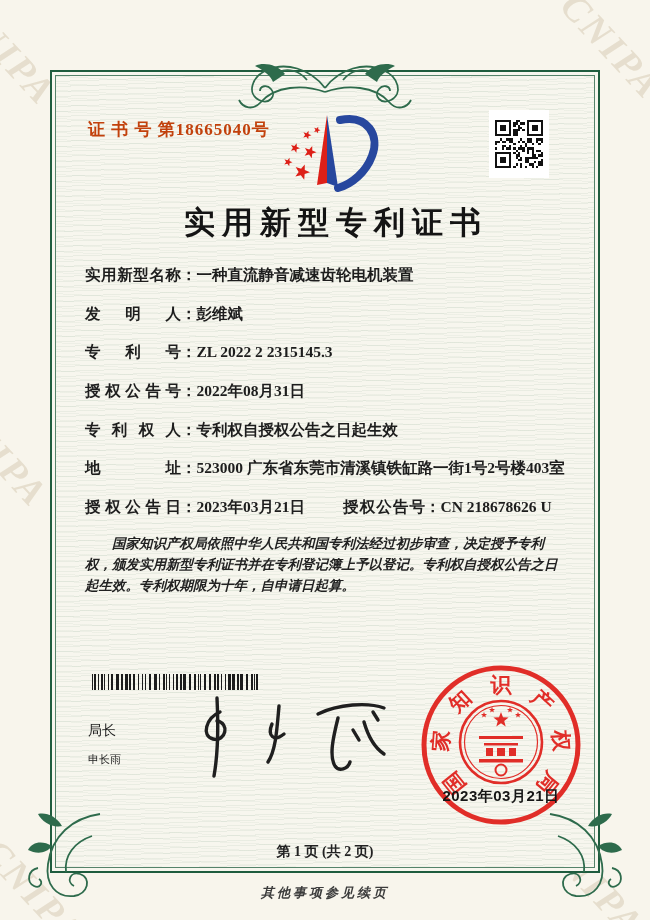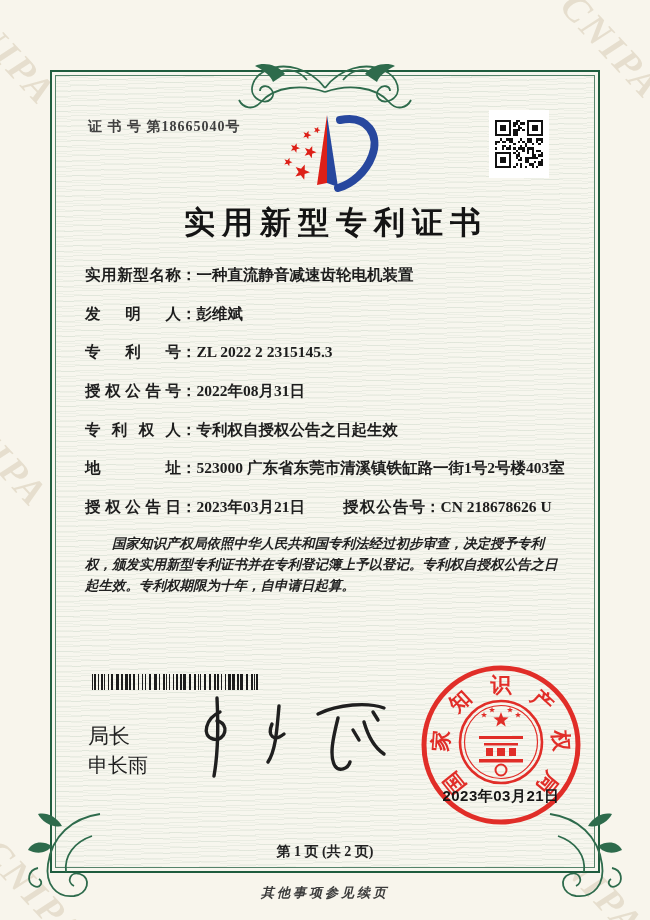--- a/index.html
+++ b/index.html
@@ -30,21 +30,21 @@
     background:
       repeating-linear-gradient(178deg, rgba(110,150,120,.10) 0 1px, rgba(0,0,0,0) 1px 5px),
       repeating-linear-gradient(183deg, rgba(110,150,120,.07) 0 1px, rgba(0,0,0,0) 1px 7px);
   }
   .ornament { position:absolute; z-index:3; }
   .ornament svg path { stroke:#2e6b4c; fill:none; stroke-width:1.8; }
   .ornament svg path.leaf { fill:#2e6b4c; stroke:none; }
   
   .cert-no {
     position:absolute; left:88px; top:118px; z-index:4;
-    font-size:14px; letter-spacing:1px; color:#404040; font-weight:600;
+    font-size:17px; letter-spacing:1px; color:#c2410c; font-weight:600;
   }
   .logo { position:absolute; left:276px; top:108px; width:120px; height:90px; z-index:4; }
   .qr-box {
     position:absolute; left:489px; top:110px; width:60px; height:68px;
     background:#fff; z-index:4; display:flex; align-items:center; justify-content:center;
   }
   .qr-box svg { width:48px; height:48px; }
   .page-title {
     position:absolute; left:0; top:202px; width:650px; z-index:4;
     text-align:center; font-size:31px; font-weight:bold;
@@ -65,25 +65,25 @@
   
   .legal {
     position:absolute; left:85px; top:533px; width:482px; z-index:4;
     font-size:13.5px; line-height:21px; font-style:italic; color:#222;
   }
   .legal p { text-indent:2em; margin-bottom:7px; font-weight:600; }
   
   .barcode { position:absolute; left:92px; top:674px; width:168px; height:16px; z-index:4; }
   .sig-title {
     position:absolute; left:88px; top:722px; z-index:4;
-    font-family:"Liberation Sans","DejaVu Sans",sans-serif; font-size:21px; color:#222;
+    font-family:"Liberation Sans","DejaVu Sans",sans-serif; font-size:14px; color:#222;
   }
   .sig-name {
     position:absolute; left:88px; top:752px; z-index:4;
-    font-family:"Liberation Sans","DejaVu Sans",sans-serif; font-size:20px; color:#222;
+    font-family:"Liberation Sans","DejaVu Sans",sans-serif; font-size:11px; color:#222;
   }
   .sig-hand { position:absolute; left:168px; top:690px; width:240px; height:95px; z-index:4; }
   .seal { position:absolute; left:406px; top:650px; width:190px; height:190px; z-index:5; opacity:.93; }
   .seal-date {
     position:absolute; left:430px; top:787px; width:142px; z-index:6;
     text-align:center; font-size:15px; font-weight:bold; letter-spacing:.5px; color:#161616;
     font-family:"Liberation Sans","DejaVu Sans",sans-serif;
   }
   .page-num {
     position:absolute; left:0; top:843px; width:650px; z-index:4;

